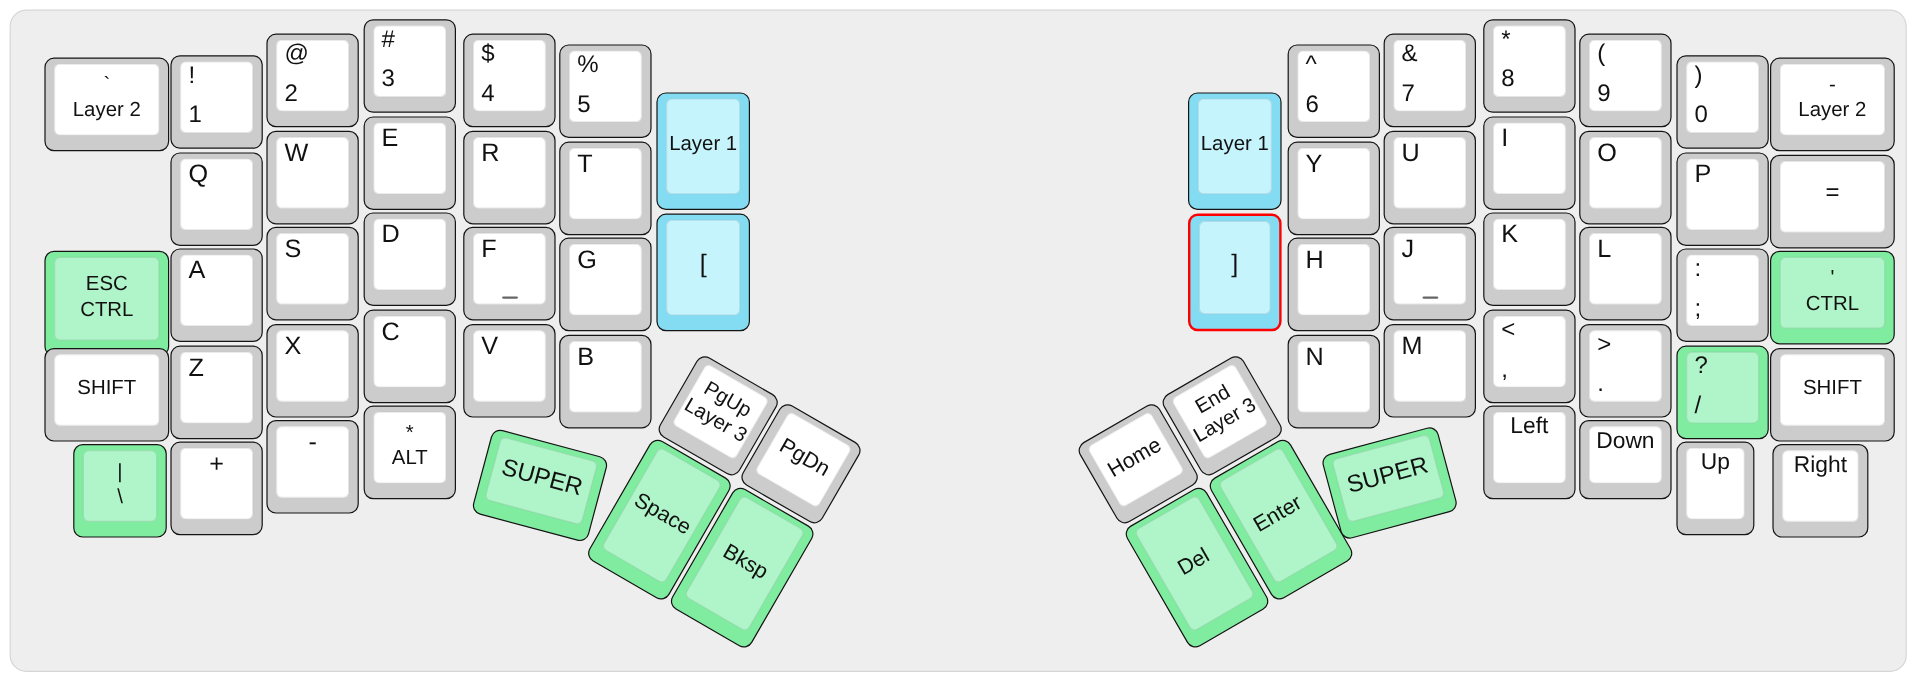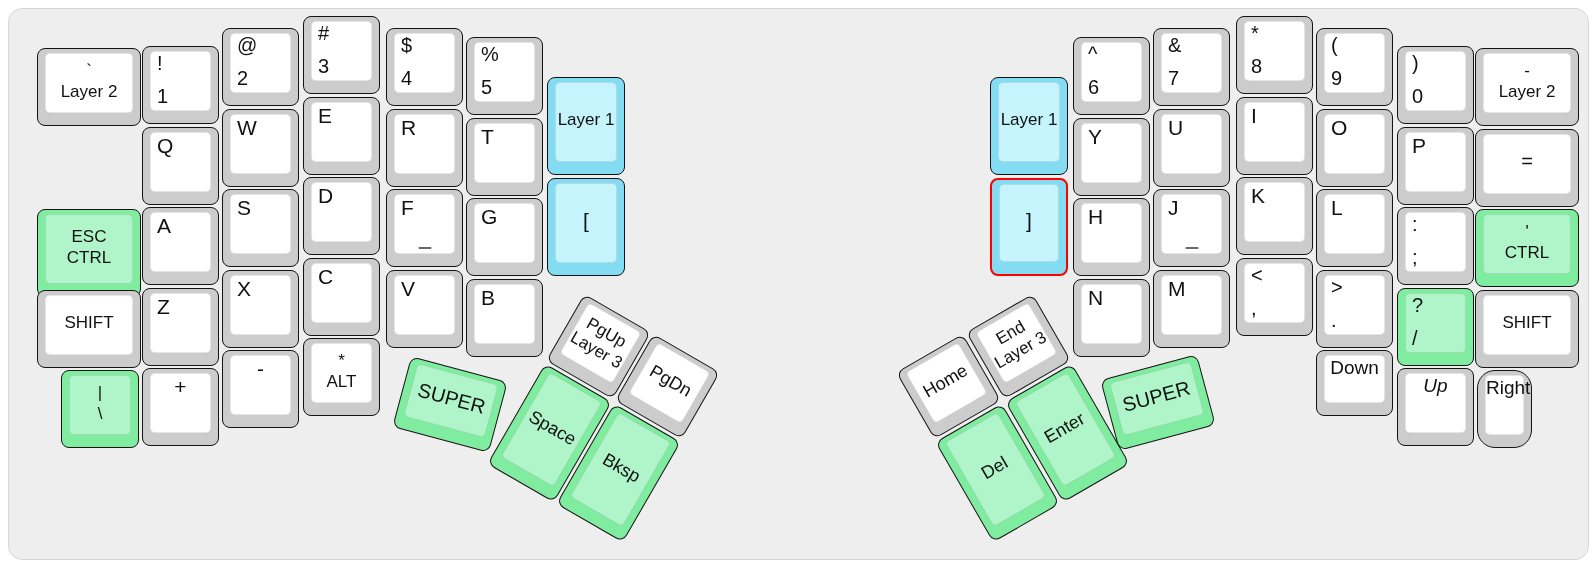--- a/index.html
+++ b/index.html
@@ -284,20 +284,25 @@
       <div class="cap">
         <span class="l l0">K</span>
       </div>
     </div>
     <div class="key c-w st-stack" style="left: 1236px; top: 257.5px; width: 77px; height: 78px;">
       <div class="cap">
         <span class="l l0">&lt;</span>
         <span class="l l1">,</span>
       </div>
     </div>
+    <div class="key c-w st-top" style="left: 1236px; top: 338px; width: 77px; height: 78px;">
+      <div class="cap">
+        <span class="l l0">Left</span>
+      </div>
+    </div>
     <div class="key c-w st-stack" style="left: 1316px; top: 28px; width: 77px; height: 78px;">
       <div class="cap">
         <span class="l l0">(</span>
         <span class="l l1">9</span>
       </div>
     </div>
     <div class="key c-w st-letter" style="left: 1316px; top: 108.5px; width: 77px; height: 78px;">
       <div class="cap">
         <span class="l l0">O</span>
       </div>
@@ -334,21 +339,21 @@
         <span class="l l0">:</span>
         <span class="l l1">;</span>
       </div>
     </div>
     <div class="key c-g st-stack" style="left: 1397px; top: 287.5px; width: 77px; height: 78px;">
       <div class="cap">
         <span class="l l0">?</span>
         <span class="l l1">/</span>
       </div>
     </div>
-    <div class="key c-w st-top" style="left: 1397px; top: 368px; width: 77px; height: 78px; font-style: italic;">
+    <div class="key c-w st-top" style="left: 1397px; top: 368px; width: 65px; height: 78px;">
       <div class="cap">
         <span class="l l0">Up</span>
       </div>
     </div>
     <div class="key c-w st-center" style="left: 1475px; top: 48px; width: 104px; height: 78px;">
       <div class="cap">
         <span class="l l0">-</span>
         <span class="l l1">Layer 2</span>
       </div>
     </div>
@@ -361,21 +366,21 @@
       <div class="cap">
         <span class="l l0">'</span>
         <span class="l l1">CTRL</span>
       </div>
     </div>
     <div class="key c-w st-center" style="left: 1475px; top: 289.5px; width: 104px; height: 78px;">
       <div class="cap">
         <span class="l l0">SHIFT</span>
       </div>
     </div>
-    <div class="key c-w st-top" style="left: 1477px; top: 370px; width: 55px; height: 78px; border-radius: 18px;">
+    <div class="key c-w st-top" style="left: 1477px; top: 370px; width: 80px; height: 78px;">
       <div class="cap">
         <span class="l l0">Right</span>
       </div>
     </div>
     <div class="key c-w st-center" style="left: 910px; top: 347.5px; width: 77px; height: 77px; transform: rotate(-30deg);">
       <div class="cap">
         <span class="l l0" style="font-size: 18px;">Home</span>
       </div>
     </div>
     <div class="key c-w st-center" style="left: 979.5px; top: 307.5px; width: 77px; height: 77px; transform: rotate(-30deg);">

